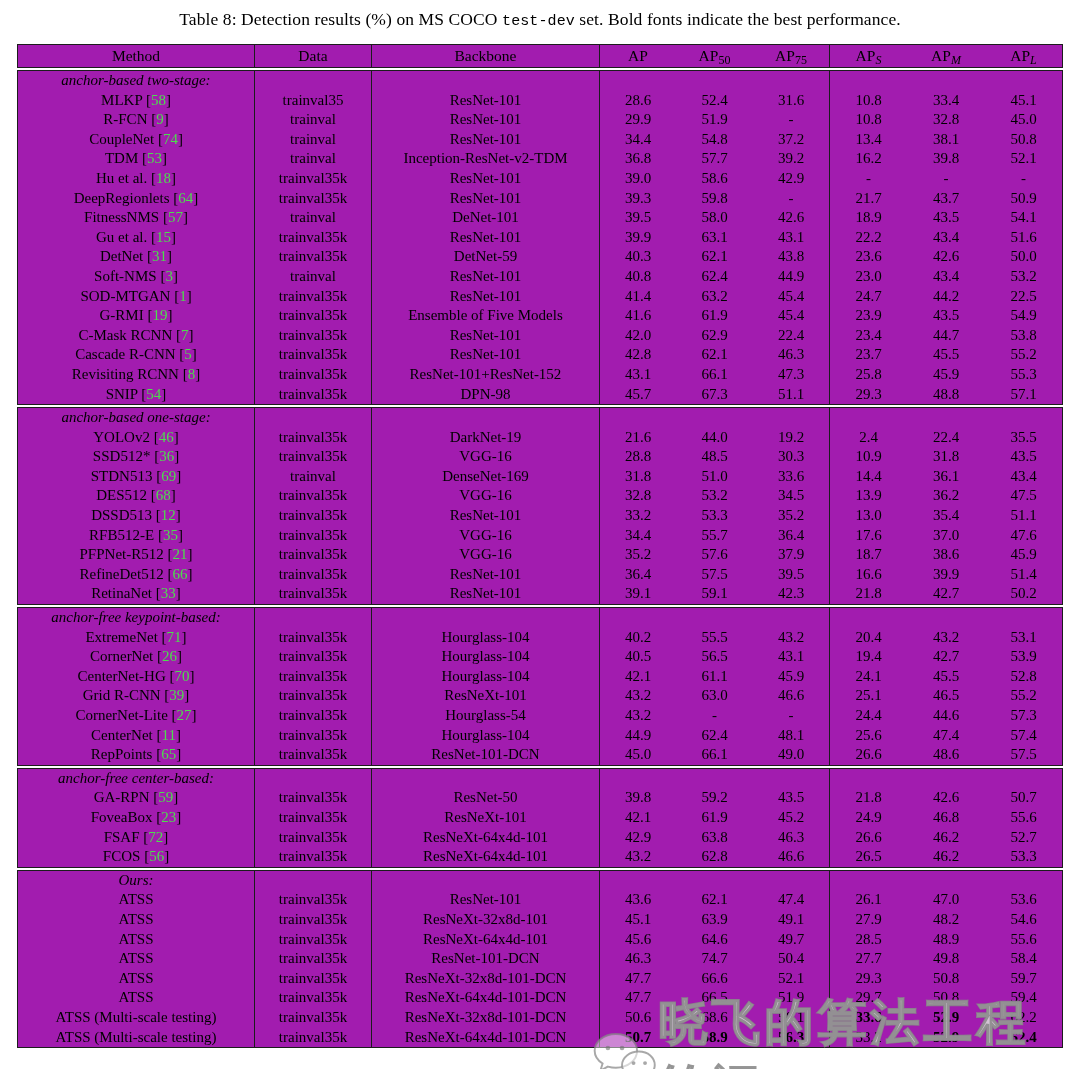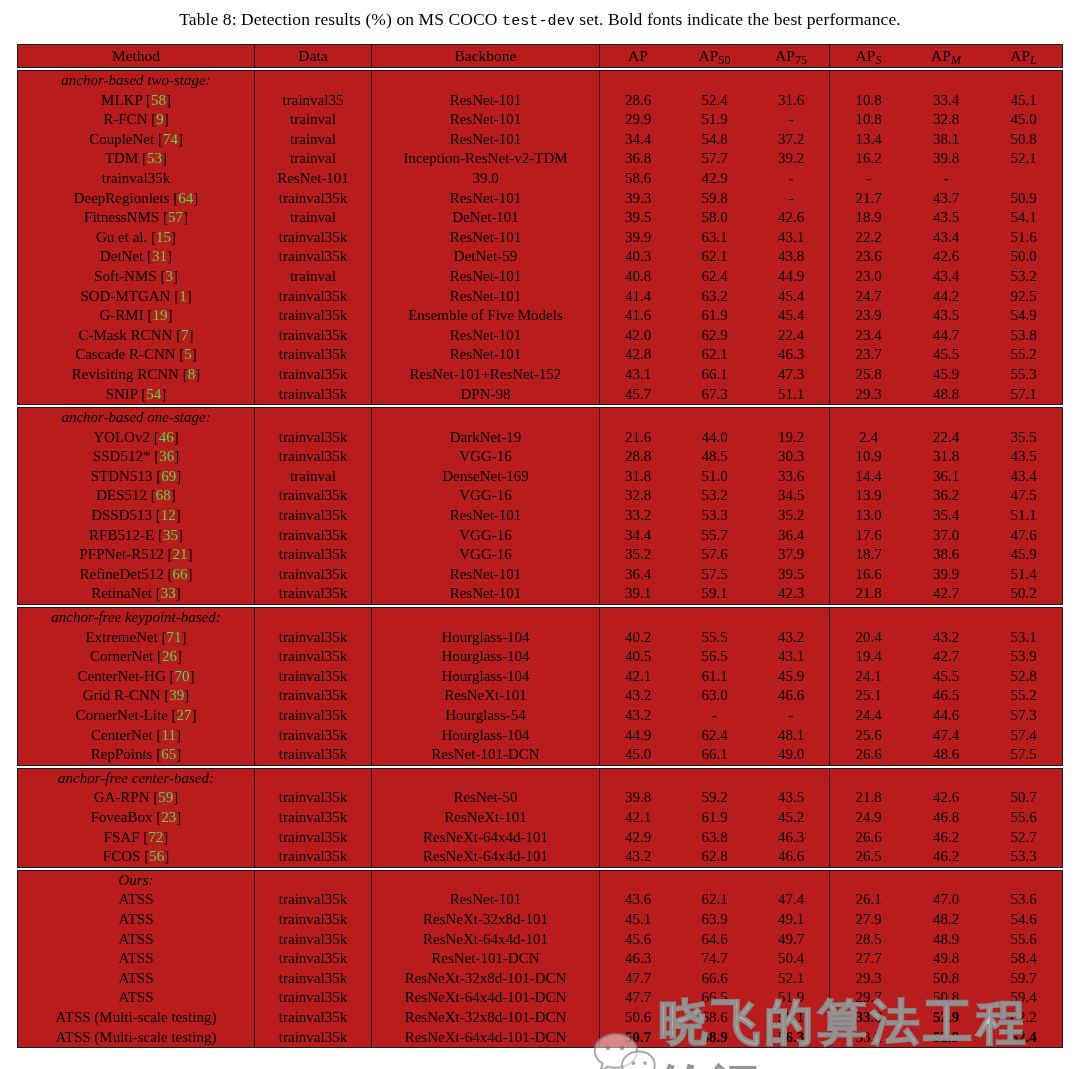--- a/index.html
+++ b/index.html
@@ -2,21 +2,21 @@
 <html><head>
 <meta charset="utf-8">
 <style>
   html,body{margin:0;padding:0;background:#fff;}
   .page{position:relative;width:1080px;height:1069px;background:#ffffff;
         font-family:"Liberation Serif",serif;color:#000;overflow:hidden;}
   .caption{position:absolute;top:9px;left:0;width:100%;text-align:center;
            font-size:17.5px;letter-spacing:.1px;}
   .caption .mono{font-family:"Liberation Mono",monospace;font-size:15px;}
   .tbl{position:absolute;top:44px;left:17px;width:1046px;}
-  .block{border:1px solid #1c1c1c;margin-bottom:2px;background:#b91c1c;}
+  .block{border:1px solid #1c1c1c;margin-bottom:2px;background:#a21caf;}
   .row{display:grid;grid-template-columns:237px 117px 228px 76px 77px 77px 77px 78px 77px;}
   .c{height:19.6px;line-height:19.6px;font-size:15px;text-align:center;
      white-space:nowrap;overflow:hidden;}
   .row .c:nth-child(1),.row .c:nth-child(2),.row .c:nth-child(3),
   .row .c:nth-child(6){border-right:1px solid #1c1c1c;}
   .hdr{height:22px;line-height:22px;font-size:15.5px;}
   .hdr sub{font-size:12px;vertical-align:-3px;line-height:0;}
   sub.it{font-style:italic;}
   .seclab{font-style:italic;}
   .bold{font-weight:bold;}
@@ -102,20 +102,21 @@
             <div class="c">trainval</div>
             <div class="c">Inception-ResNet-v2-TDM</div>
             <div class="c">36.8</div>
             <div class="c">57.7</div>
             <div class="c">39.2</div>
             <div class="c">16.2</div>
             <div class="c">39.8</div>
             <div class="c">52.1</div>
           </div>
           <div class="row">
+            <div class="c"><span>Hu et al.</span><span> [</span><span style="color: rgb(78, 221, 78);">18</span><span>]</span></div>
             <div class="c">trainval35k</div>
             <div class="c">ResNet-101</div>
             <div class="c">39.0</div>
             <div class="c">58.6</div>
             <div class="c">42.9</div>
             <div class="c">-</div>
             <div class="c">-</div>
             <div class="c">-</div>
           </div>
           <div class="row">
@@ -175,21 +176,21 @@
           </div>
           <div class="row">
             <div class="c"><span>SOD-MTGAN</span><span> [</span><span style="color: rgb(78, 221, 78);">1</span><span>]</span></div>
             <div class="c">trainval35k</div>
             <div class="c">ResNet-101</div>
             <div class="c">41.4</div>
             <div class="c">63.2</div>
             <div class="c">45.4</div>
             <div class="c">24.7</div>
             <div class="c">44.2</div>
-            <div class="c">92.5</div>
+            <div class="c">22.5</div>
           </div>
           <div class="row">
             <div class="c"><span>G-RMI</span><span> [</span><span style="color: rgb(78, 221, 78);">19</span><span>]</span></div>
             <div class="c">trainval35k</div>
             <div class="c">Ensemble of Five Models</div>
             <div class="c">41.6</div>
             <div class="c">61.9</div>
             <div class="c">45.4</div>
             <div class="c">23.9</div>
             <div class="c">43.5</div>

